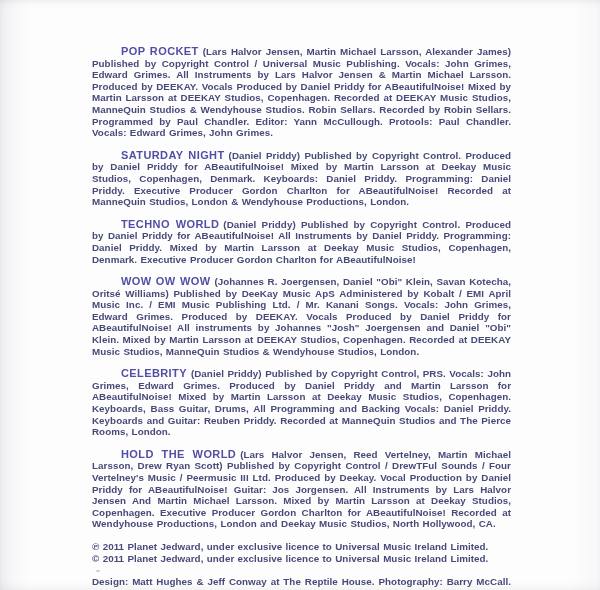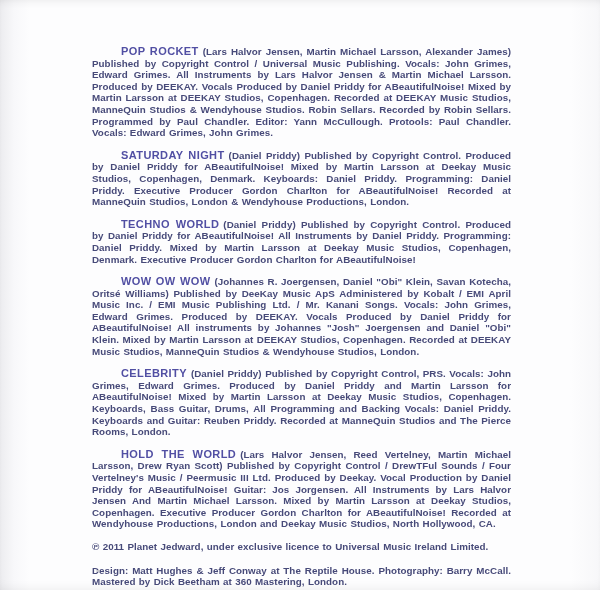--- a/index.html
+++ b/index.html
@@ -76,19 +76,20 @@
     <p class="track"><span class="track-title">TECHNO WORLD</span><span class="track-credits">(Daniel Priddy) Published by Copyright Control. Produced by Daniel Priddy for ABeautifulNoise! All Instruments by Daniel Priddy. Programming: Daniel Priddy. Mixed by Martin Larsson at Deekay Music Studios, Copenhagen, Denmark. Executive Producer Gordon Charlton for ABeautifulNoise!</span></p>
 
     <p class="track"><span class="track-title">WOW OW WOW</span><span class="track-credits">(Johannes R. Joergensen, Daniel "Obi" Klein, Savan Kotecha, Oritsé Williams) Published by DeeKay Music ApS Administered by Kobalt / EMI April Music Inc. / EMI Music Publishing Ltd. / Mr. Kanani Songs. Vocals: John Grimes, Edward Grimes. Produced by DEEKAY. Vocals Produced by Daniel Priddy for ABeautifulNoise! All instruments by Johannes "Josh" Joergensen and Daniel "Obi" Klein. Mixed by Martin Larsson at DEEKAY Studios, Copenhagen. Recorded at DEEKAY Music Studios, ManneQuin Studios &amp; Wendyhouse Studios, London.</span></p>
 
     <p class="track"><span class="track-title">CELEBRITY</span><span class="track-credits">(Daniel Priddy) Published by Copyright Control, PRS. Vocals: John Grimes, Edward Grimes. Produced by Daniel Priddy and Martin Larsson for ABeautifulNoise! Mixed by Martin Larsson at Deekay Music Studios, Copenhagen. Keyboards, Bass Guitar, Drums, All Programming and Backing Vocals: Daniel Priddy. Keyboards and Guitar: Reuben Priddy. Recorded at ManneQuin Studios and The Pierce Rooms, London.</span></p>
 
     <p class="track"><span class="track-title">HOLD THE WORLD</span><span class="track-credits">(Lars Halvor Jensen, Reed Vertelney, Martin Michael Larsson, Drew Ryan Scott) Published by Copyright Control / DrewTFul Sounds / Four Vertelney's Music / Peermusic III Ltd. Produced by Deekay. Vocal Production by Daniel Priddy for ABeautifulNoise! Guitar: Jos Jorgensen. All Instruments by Lars Halvor Jensen And Martin Michael Larsson. Mixed by Martin Larsson at Deekay Studios, Copenhagen. Executive Producer Gordon Charlton for ABeautifulNoise! Recorded at Wendyhouse Productions, London and Deekay Music Studios, North Hollywood, CA.</span></p>
 
     <div class="legal-block">
       <div class="legal-line">℗ 2011 Planet Jedward, under exclusive licence to Universal Music Ireland Limited.</div>
+      <div class="legal-line">© 2011 Planet Jedward, under exclusive licence to Universal Music Ireland Limited.</div>
     </div>
 
     <p class="track design-paragraph">Design: Matt Hughes &amp; Jeff Conway at The Reptile House. Photography: Barry McCall. Mastered by Dick Beetham at 360 Mastering, London.</p>
 
   </div>
   <div class="speck"></div>
 </div>
 
 </body></html>

